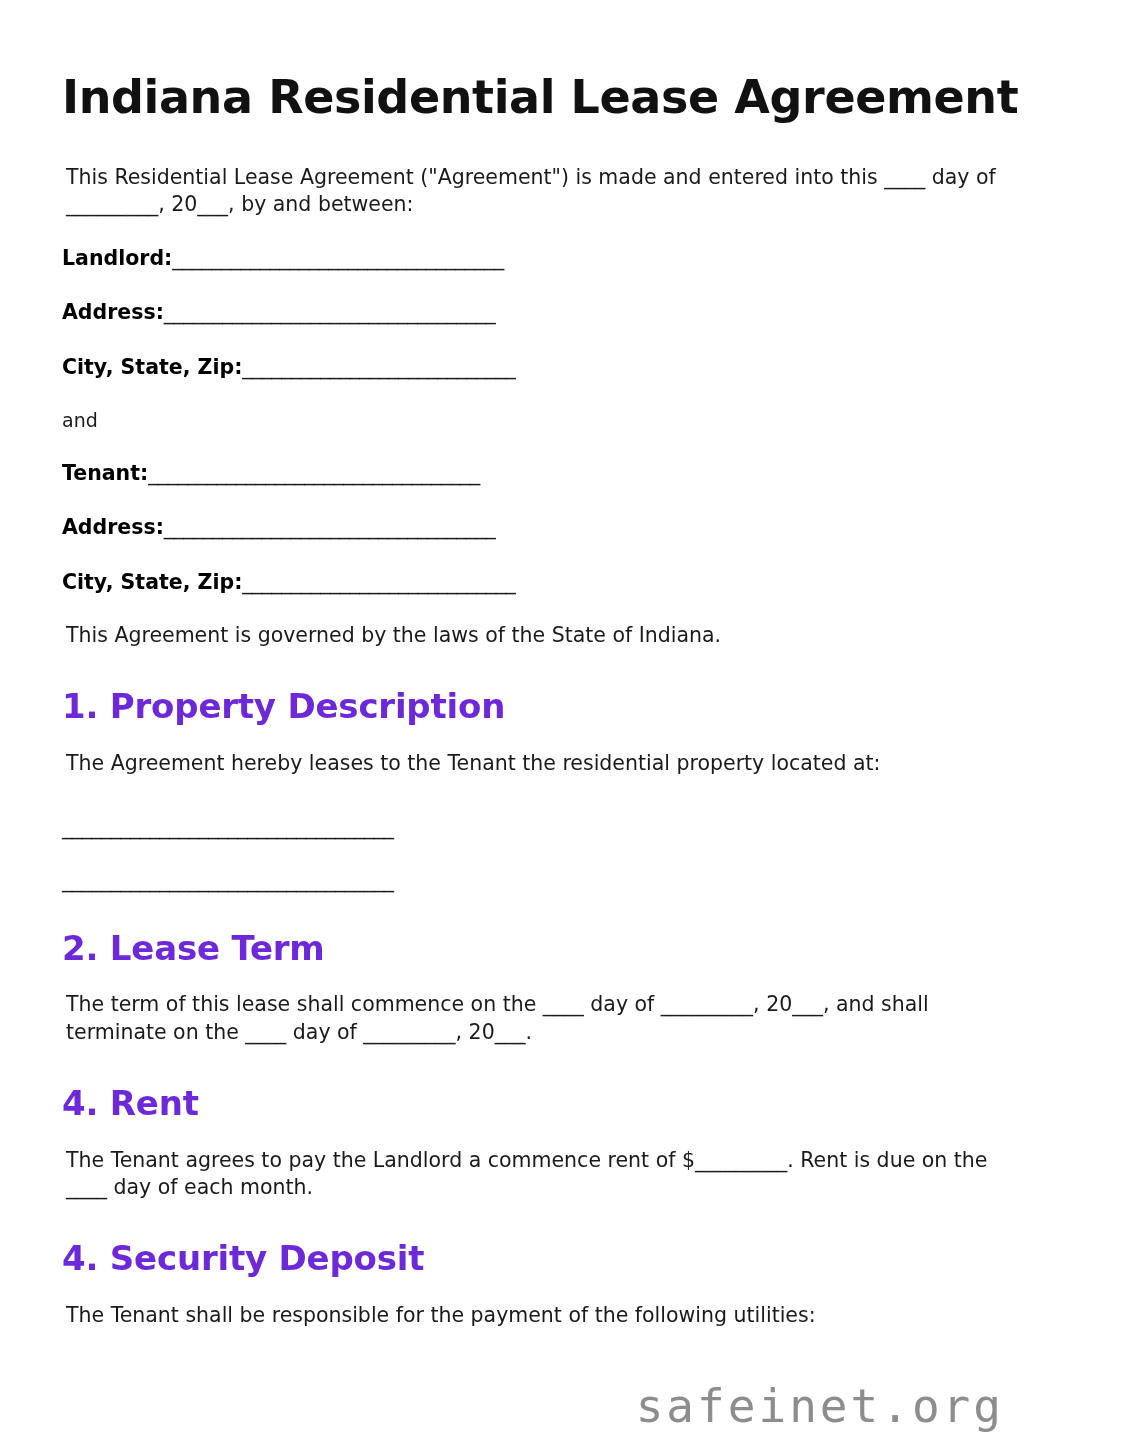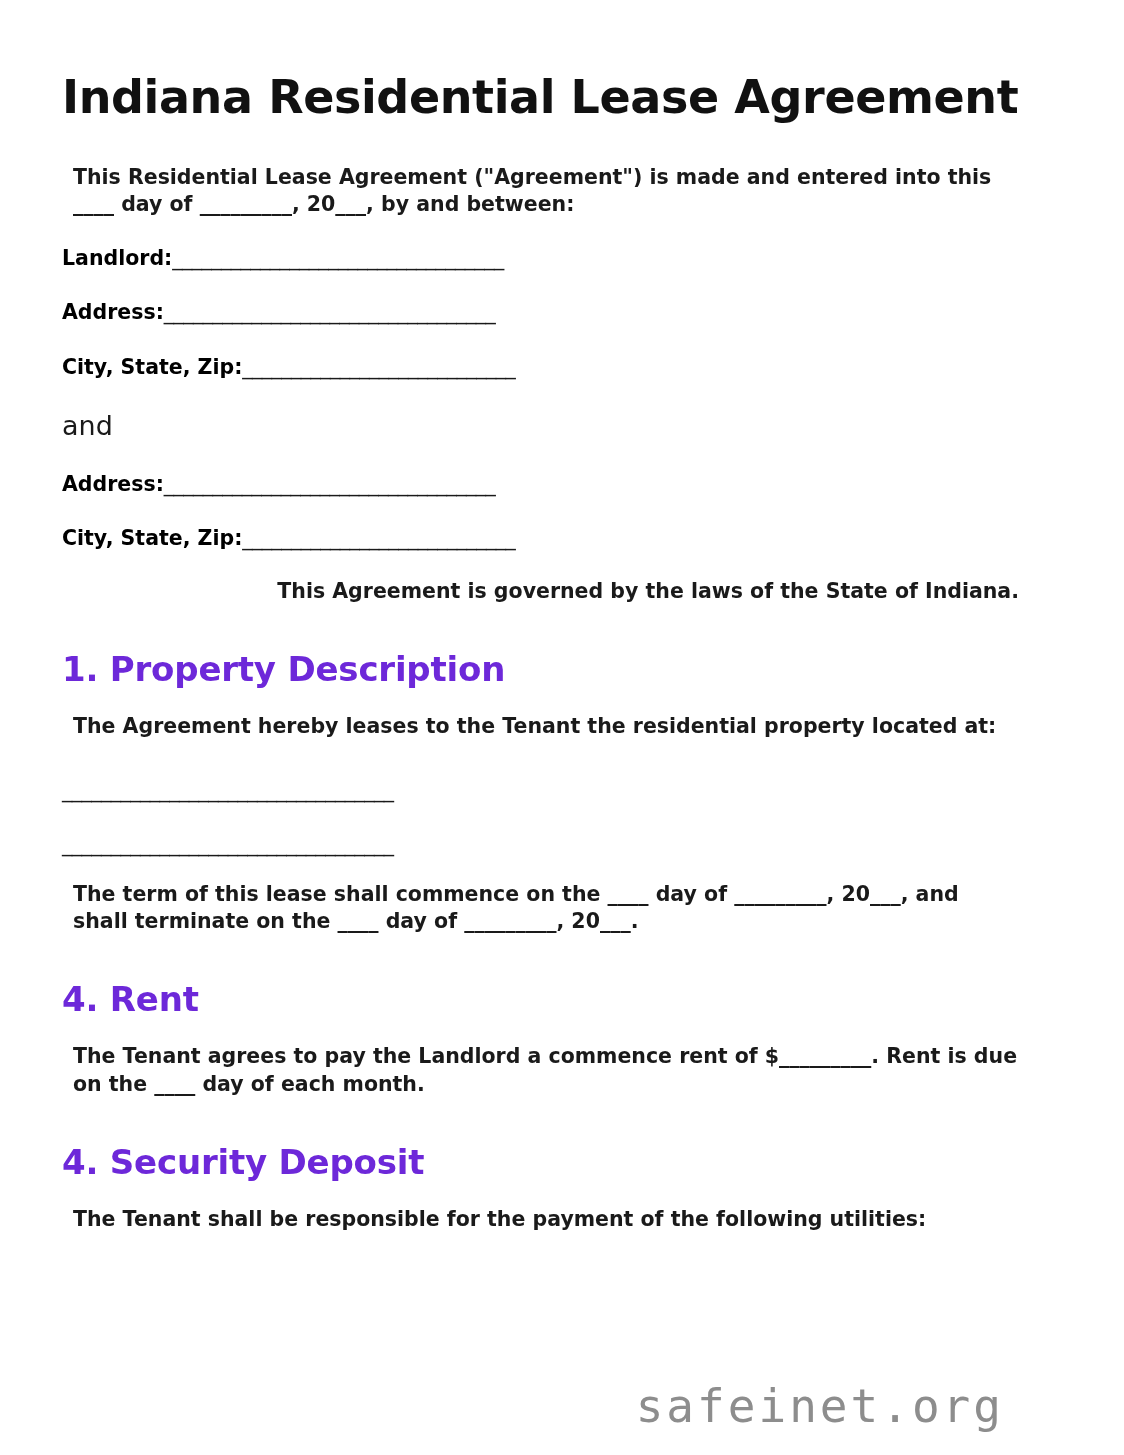--- a/index.html
+++ b/index.html
@@ -37,30 +37,29 @@
     line-height: 1.12;
     margin: 0;
     padding-top: 72px;
     color: #111111;
   }
 
   
   .para {
     font-size: 20.5px;
     line-height: 1.33;
-    margin: 11px;
+    margin: 4px;
     color: #1a1a1a;
-    font-weight: bold;
+    font-weight: normal;
   }
   .para.intro {
     margin-top: 40px;
   }
   .para.governed {
     margin-top: 26px;
-    text-align: right;
   }
   .para.section-body {
     margin-top: 23px;
   }
 
   
   .field-row {
     font-size: 20.5px;
     line-height: 1.33;
     margin-top: 27px;
@@ -69,21 +68,21 @@
   }
   .field-label {
     font-weight: bold;
     color: #000000;
   }
   .field-blank {
     font-weight: normal;
     letter-spacing: -0.5px;
   }
   .connector {
-    font-size: 27px;
+    font-size: 19px;
     line-height: 1.33;
     margin-top: 27px;
     color: #1a1a1a;
   }
 
   
   .section-heading {
     font-size: 34px;
     font-weight: bold;
     line-height: 1.2;
@@ -136,36 +135,40 @@
     <div class="field-row">
       <span class="field-label">Address:</span><span class="field-blank">__________________________________</span>
     </div>
 
     <div class="field-row">
       <span class="field-label">City, State, Zip:</span><span class="field-blank">____________________________</span>
     </div>
 
     <div class="connector">and</div>
 
+    <div class="field-row">
+      <span class="field-label">Tenant:</span><span class="field-blank">__________________________________</span>
+    </div>
 
     <div class="field-row">
       <span class="field-label">Address:</span><span class="field-blank">__________________________________</span>
     </div>
 
     <div class="field-row">
       <span class="field-label">City, State, Zip:</span><span class="field-blank">____________________________</span>
     </div>
 
     <p class="para governed">This Agreement is governed by the laws of the State of Indiana.</p>
 
     <h2 class="section-heading">1. Property Description</h2>
     <p class="para section-body">The Agreement hereby leases to the Tenant the residential property located at:</p>
     <div class="blank-line first">__________________________________</div>
     <div class="blank-line">__________________________________</div>
 
+    <h2 class="section-heading">2. Lease Term</h2>
     <p class="para section-body">The term of this lease shall commence on the ____ day of _________, 20___, and shall terminate on the ____ day of _________, 20___.</p>
 
     <h2 class="section-heading">4. Rent</h2>
     <p class="para section-body">The Tenant agrees to pay the Landlord a commence rent of $_________. Rent is due on the ____ day of each month.</p>
 
     <h2 class="section-heading">4. Security Deposit</h2>
 
     <p class="para section-body">The Tenant shall be responsible for the payment of the following utilities:</p>
 
   </div>

